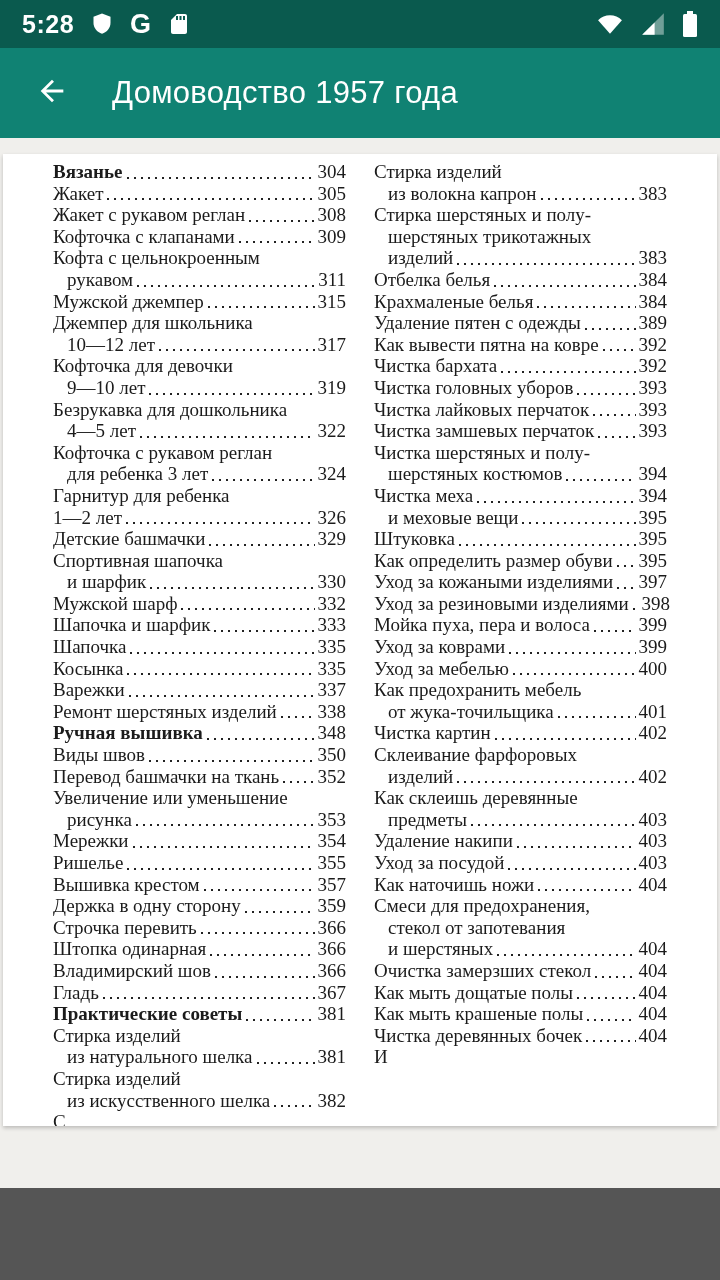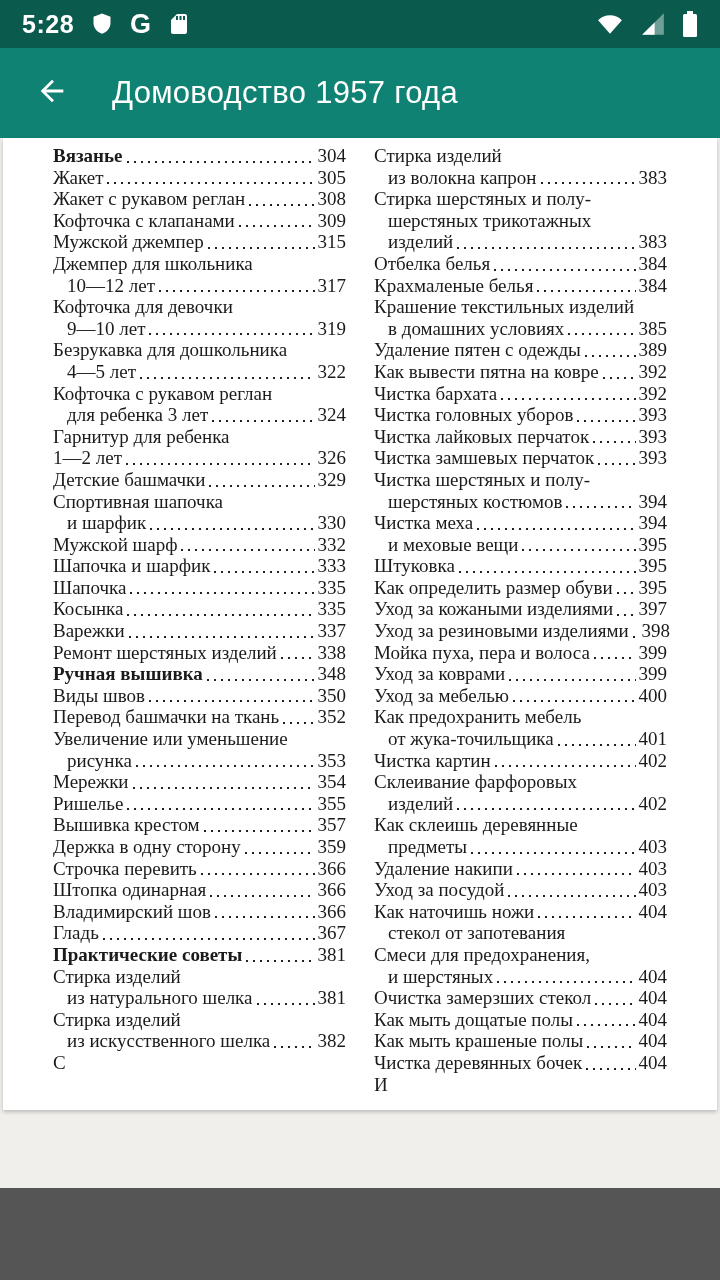--- a/index.html
+++ b/index.html
@@ -20,21 +20,21 @@
   .sb-icon{display:flex;align-items:center;}
   .g-glyph{font-size:27px;font-weight:700;line-height:1;}
   
   .app-bar{
     height:90px;background:var(--app-bar-bg,#108273);
     display:flex;align-items:center;padding:0 0 0 28px;box-sizing:border-box;
   }
   .back-btn{width:48px;height:48px;display:flex;align-items:center;justify-content:center;cursor:pointer;}
   .app-title{color:#fff;font-size:31px;font-weight:500;margin-left:36px;letter-spacing:.3px;}
   
-  .content{height:1057px;box-sizing:border-box;padding:0 3px;}
+  .content{height:1057px;box-sizing:border-box;padding:16px 3px;}
   .page{
     background:var(--page-bg,#fff);height:972px;overflow:hidden;
     box-sizing:border-box;display:flex;gap:28px;
     padding:7px 50px 0 50px;
     box-shadow:0 2px 4px rgba(0,0,0,.22);
     font-family:"Liberation Serif","DejaVu Serif",serif;
     color:var(--text-color,#1b1b1b);
   }
   .toc-col{flex:1 1 0;min-width:0;}
   .entry{cursor:pointer;}
@@ -139,20 +139,30 @@
           </div>
           <div class="entry">
             <div class="line">
               <span class="t">Кофточка с клапанами</span>
               <span class="leader"></span>
               <span class="page-num">309</span>
             </div>
           </div>
           <div class="entry">
             <div class="line">
+              <span class="t">Кофта с цельнокроенным</span>
+            </div>
+            <div class="line cont">
+              <span class="t">рукавом</span>
+              <span class="leader"></span>
+              <span class="page-num">311</span>
+            </div>
+          </div>
+          <div class="entry">
+            <div class="line">
               <span class="t">Мужской джемпер</span>
               <span class="leader"></span>
               <span class="page-num">315</span>
             </div>
           </div>
           <div class="entry">
             <div class="line">
               <span class="t">Джемпер для школьника</span>
             </div>
             <div class="line cont">
@@ -413,30 +423,20 @@
           </div>
           <div class="entry">
             <div class="line">
               <span class="t">Крахмаленые белья</span>
               <span class="leader"></span>
               <span class="page-num">384</span>
             </div>
           </div>
           <div class="entry">
             <div class="line">
-              <span class="t">Крашение текстильных изделий</span>
-            </div>
-            <div class="line cont">
-              <span class="t">в домашних условиях</span>
-              <span class="leader"></span>
-              <span class="page-num">385</span>
-            </div>
-          </div>
-          <div class="entry">
-            <div class="line">
               <span class="t">Удаление пятен с одежды</span>
               <span class="leader"></span>
               <span class="page-num">389</span>
             </div>
           </div>
           <div class="entry">
             <div class="line">
               <span class="t">Как вывести пятна на ковре</span>
               <span class="leader"></span>
               <span class="page-num">392</span>
@@ -595,25 +595,25 @@
             </div>
           </div>
           <div class="entry">
             <div class="line">
               <span class="t">Как наточишь ножи</span>
               <span class="leader"></span>
               <span class="page-num">404</span>
             </div>
           </div>
           <div class="entry">
+            <div class="line">
+              <span class="t">Смеси для предохранения,</span>
+            </div>
             <div class="line cont">
               <span class="t">стекол от запотевания</span>
-            </div>
-            <div class="line">
-              <span class="t">Смеси для предохранения,</span>
             </div>
             <div class="line cont">
               <span class="t">и шерстяных</span>
               <span class="leader"></span>
               <span class="page-num">404</span>
             </div>
           </div>
           <div class="entry">
             <div class="line">
               <span class="t">Очистка замерзших стекол</span>

